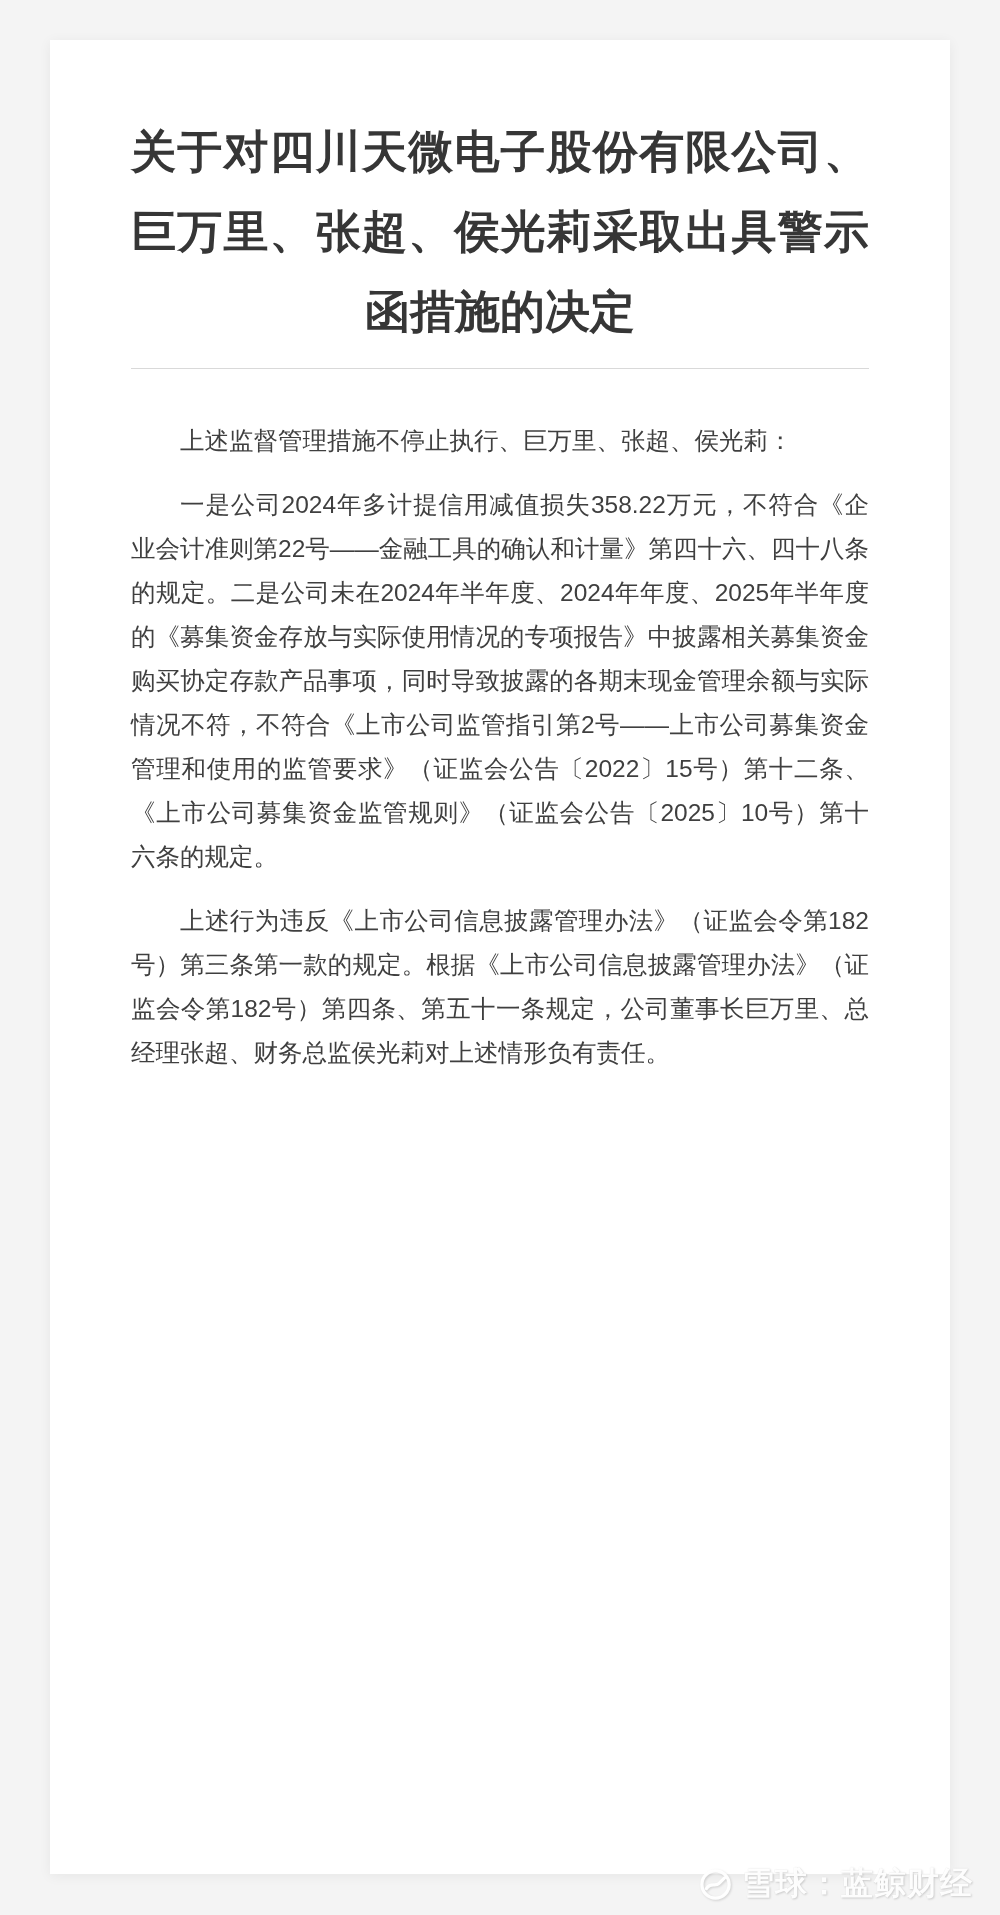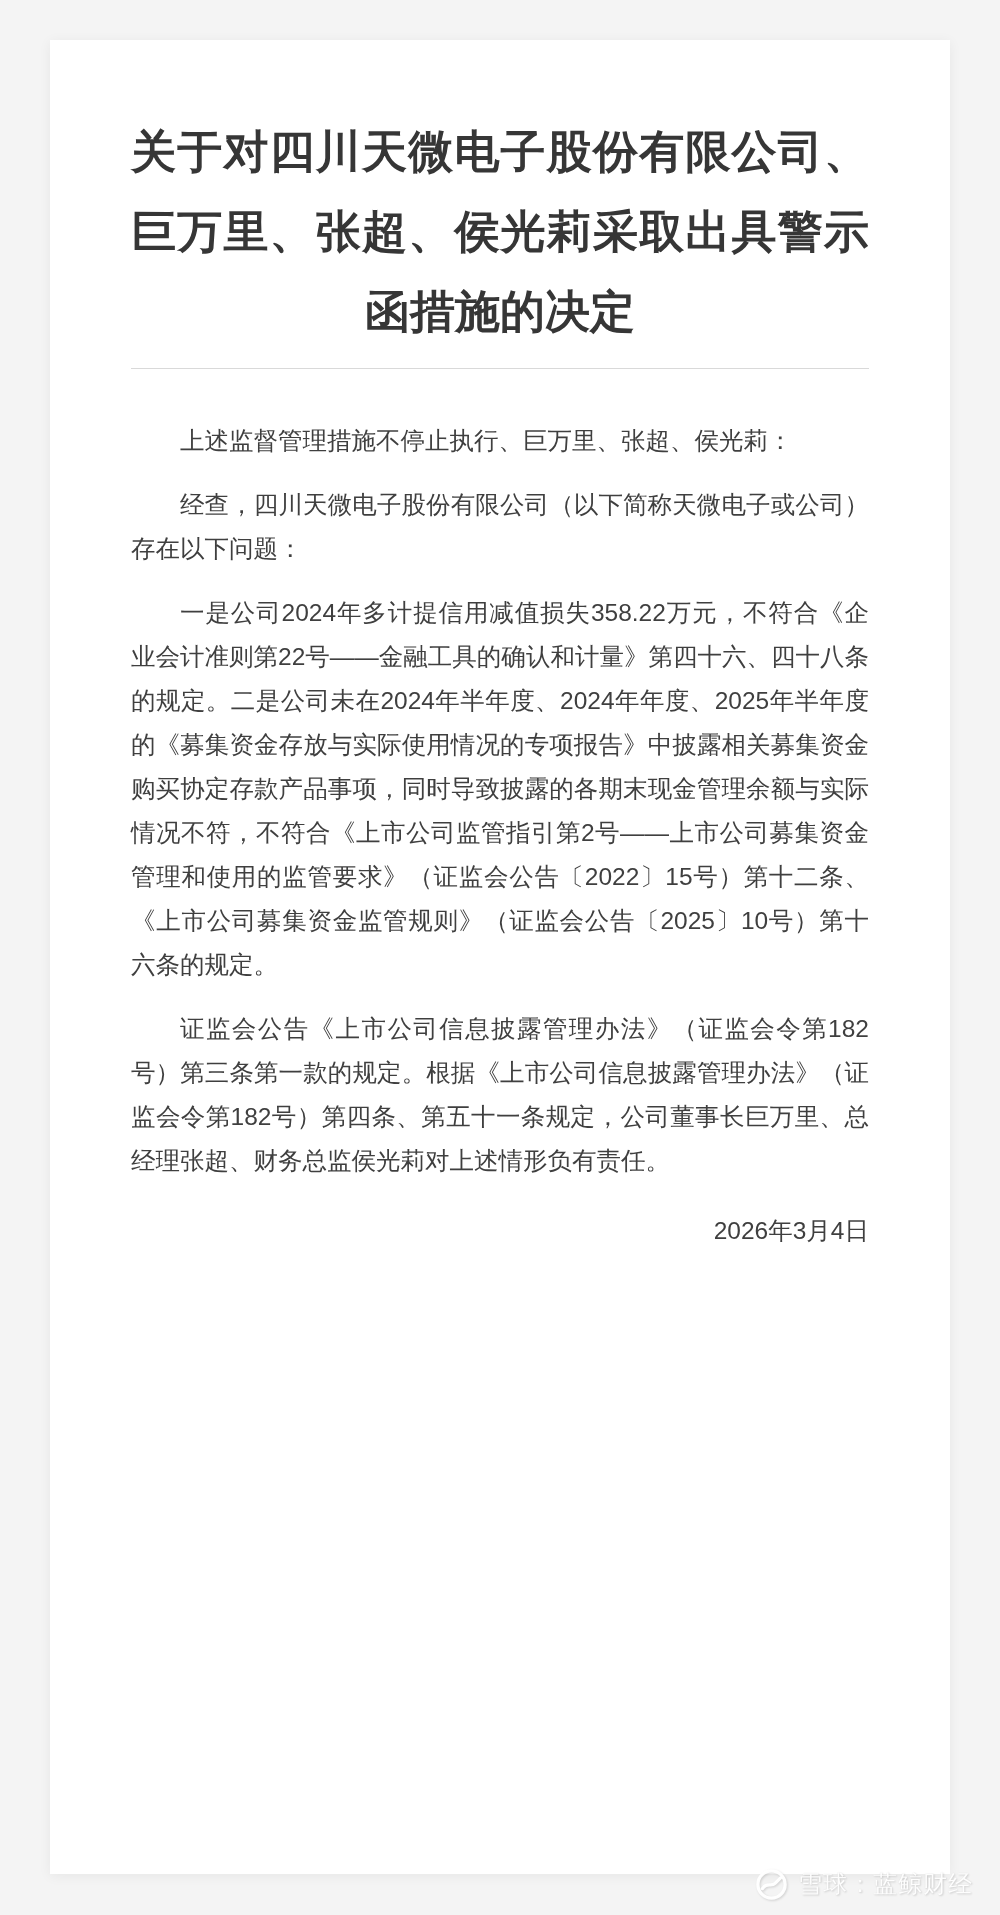--- a/index.html
+++ b/index.html
@@ -70,22 +70,22 @@
     top: 1862px;
     height: 44px;
     display: flex;
     align-items: center;
     gap: 10px;
     color: rgba(255,255,255,0.96);
     text-shadow: 1px 1px 2px rgba(0,0,0,0.15), 0 0 1px rgba(0,0,0,0.10);
     pointer-events: none;
   }
   .watermark .wm-text {
-    font-size: 24px;
-    font-weight: 400;
+    font-size: 32px;
+    font-weight: 700;
     letter-spacing: 1px;
     white-space: nowrap;
   }
   .watermark svg {
     display: block;
     filter: drop-shadow(1px 1px 1px rgba(0,0,0,0.15));
   }
 </style>
 </head>
 <body>
@@ -94,30 +94,28 @@
 
   <div class="card">
 
     <h1 class="title">关于对四川天微电子股份有限公司、巨万里、张超、侯光莉采取出具警示函措施的决定</h1>
 
     <hr class="divider">
 
     <div class="content">
       <p class="first">上述监督管理措施不停止执行、巨万里、张超、侯光莉：</p>
 
-      <p>经查，四川天微电子股份有限公司（以下简称天微电子或公司）存在以下问题：</p>
 
       <p>一是公司2024年多计提信用减值损失358.22万元，不符合《企业会计准则第22号——金融工具的确认和计量》第四十六、四十八条的规定。二是公司未在2024年半年度、2024年年度、2025年半年度的《募集资金存放与实际使用情况的专项报告》中披露相关募集资金购买协定存款产品事项，同时导致披露的各期末现金管理余额与实际情况不符，不符合《上市公司监管指引第2号——上市公司募集资金管理和使用的监管要求》（证监会公告〔2022〕15号）第十二条、《上市公司募集资金监管规则》（证监会公告〔2025〕10号）第十六条的规定。</p>
 
-      <p>证监会公告《上市公司信息披露管理办法》（证监会令第182号）第三条第一款的规定。根据《上市公司信息披露管理办法》（证监会令第182号）第四条、第五十一条规定，公司董事长巨万里、总经理张超、财务总监侯光莉对上述情形负有责任。</p>
+      <p>上述行为违反《上市公司信息披露管理办法》（证监会令第182号）第三条第一款的规定。根据《上市公司信息披露管理办法》（证监会令第182号）第四条、第五十一条规定，公司董事长巨万里、总经理张超、财务总监侯光莉对上述情形负有责任。</p>
 
 
 
 
-      <p class="date">2026年3月4日</p>
     </div>
 
   </div>
 
   <div class="watermark">
     <span>
       <svg width="33" height="33" viewBox="0 0 40 40">
         <circle cx="20" cy="20" r="16.5" fill="none" stroke="rgba(255,255,255,0.96)" stroke-width="4"></circle>
         <path d="M9 25 C 14 17, 20 23, 24 19 C 27 16, 29 14, 31 12" fill="none" stroke="rgba(255,255,255,0.96)" stroke-width="4" stroke-linecap="round"></path>
       </svg>

